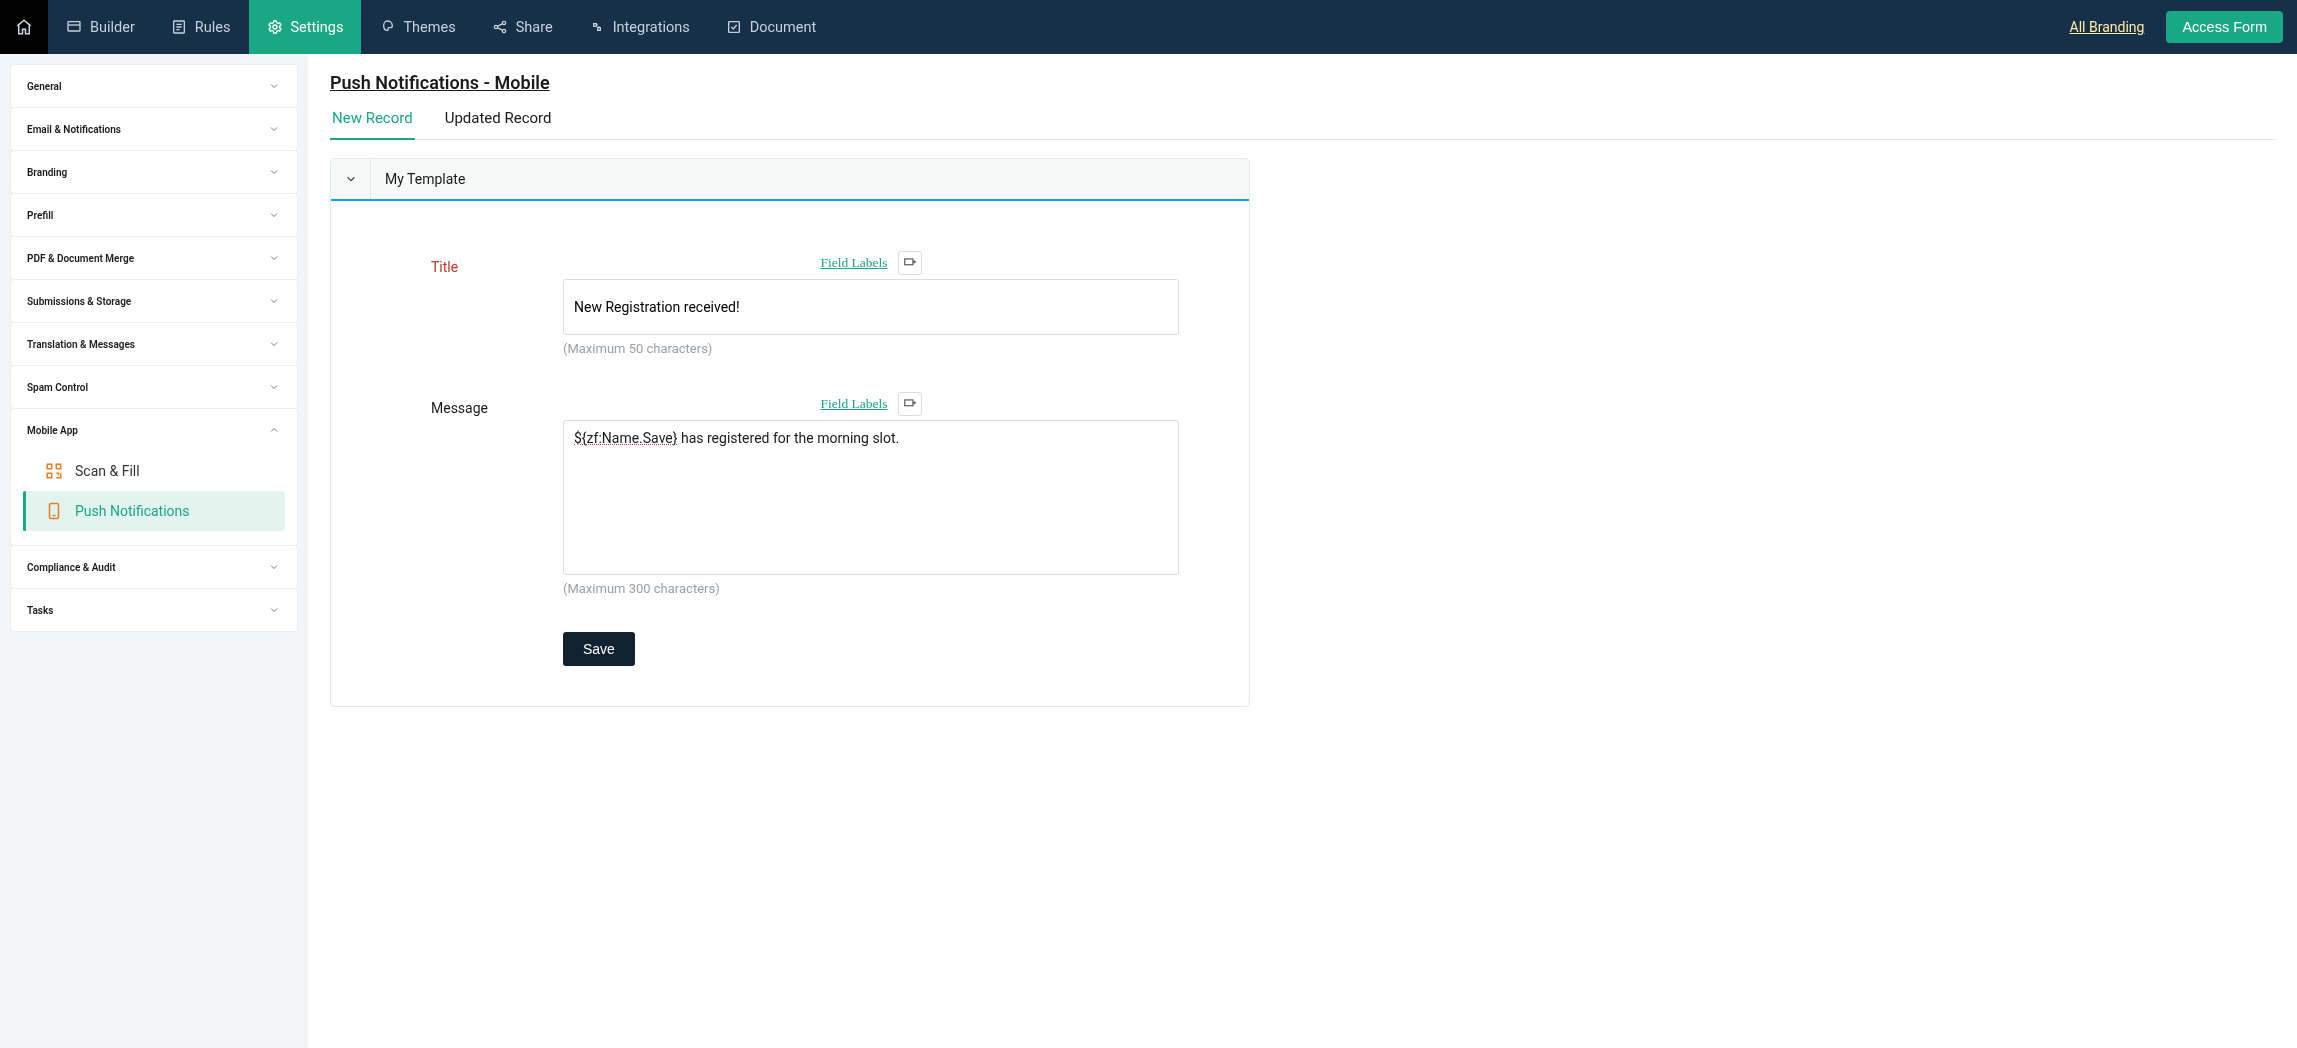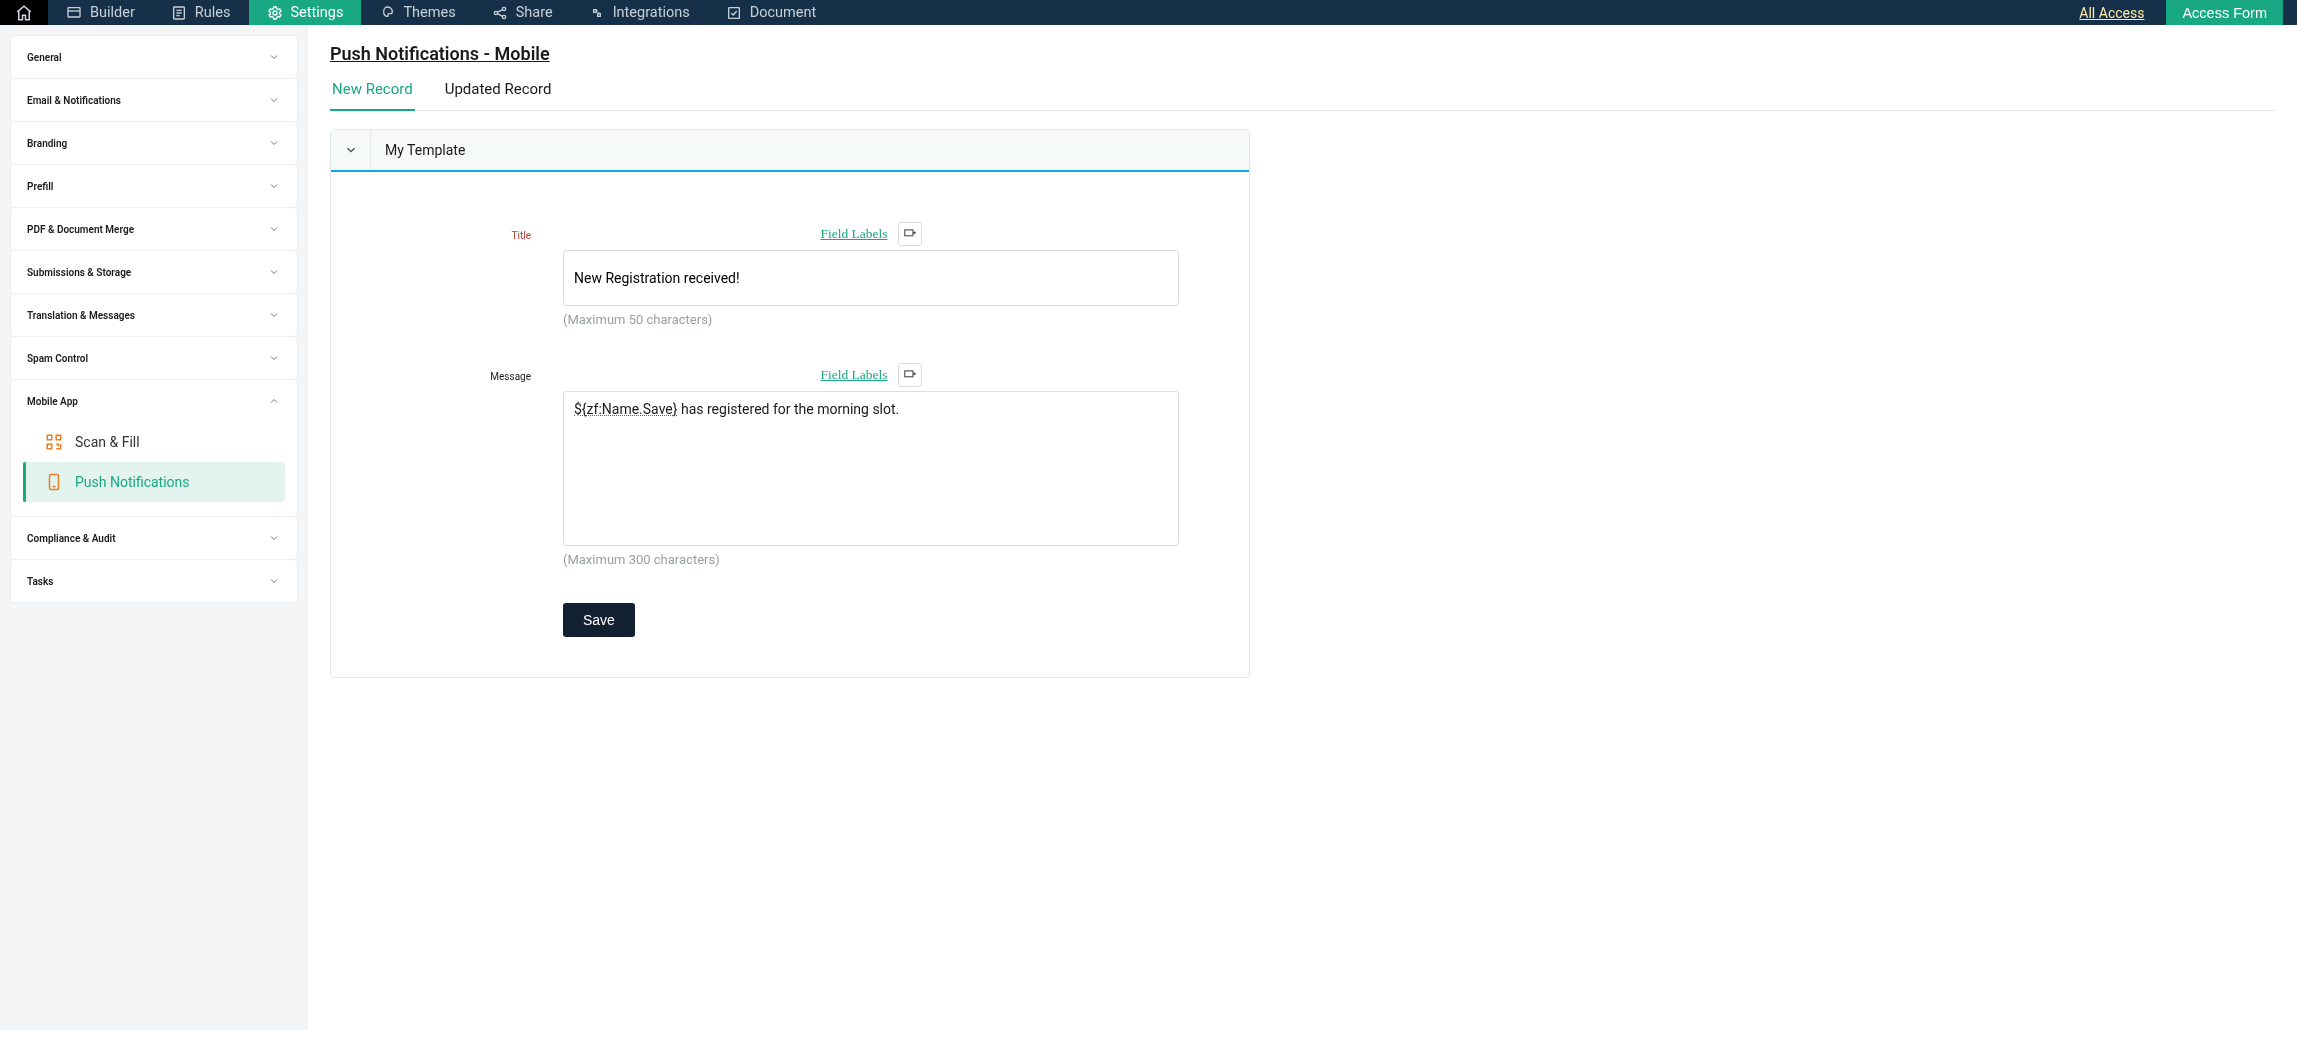--- a/index.html
+++ b/index.html
@@ -9,21 +9,21 @@
     font-size: 14px;
     color: #1a1a1a;
     background: #fff;
   }
 
   
   .topnav {
     display: flex;
     align-items: stretch;
     background: #17304a;
-    height: 25px;
+    height: 54px;
     color: #c9d4df;
   }
   .topnav .home {
     width: 48px;
     background: #000;
     display: flex; align-items: center; justify-content: center;
     cursor: pointer;
   }
   .topnav .tabs {
     display: flex;
@@ -182,22 +182,21 @@
   .panel-body {
     padding: 50px 70px 40px 100px;
   }
   .form-row {
     display:flex;
     gap: 32px;
     margin-bottom: 36px;
   }
   .form-label {
     width: 100px;
-    text-align: right;
-    font-size: 10px;
+    font-size: 14px;
     padding-top: 8px;
     flex-shrink:0;
   }
   .form-label.req { color:#c0392b; }
   .form-field { flex:1; position:relative; }
   .field-top {
     display:flex; justify-content:center; align-items:center; gap:10px;
     margin-bottom:4px;
     font-family:Liberation Serif, serif;
   }
@@ -309,21 +308,21 @@
       <span class="ticon">
           <svg width="16" height="16" viewBox="0 0 24 24" fill="none" stroke="#c7d0d9" stroke-width="2">
             <rect x="4" y="4" width="16" height="16" rx="1"></rect>
             <path d="M8 12l3 3 5-6"></path>
           </svg>
         </span>
       <span>Document</span>
     </div>
   </div>
   <div class="right">
-    <a class="link">All Access</a>
+    <a class="link">All Branding</a>
     <button class="btn-primary">Access Form</button>
   </div>
 </div>
 
 <div class="layout">
 
   <div class="sidebar">
 
     <div class="acc-item">
       <div class="acc-header">

